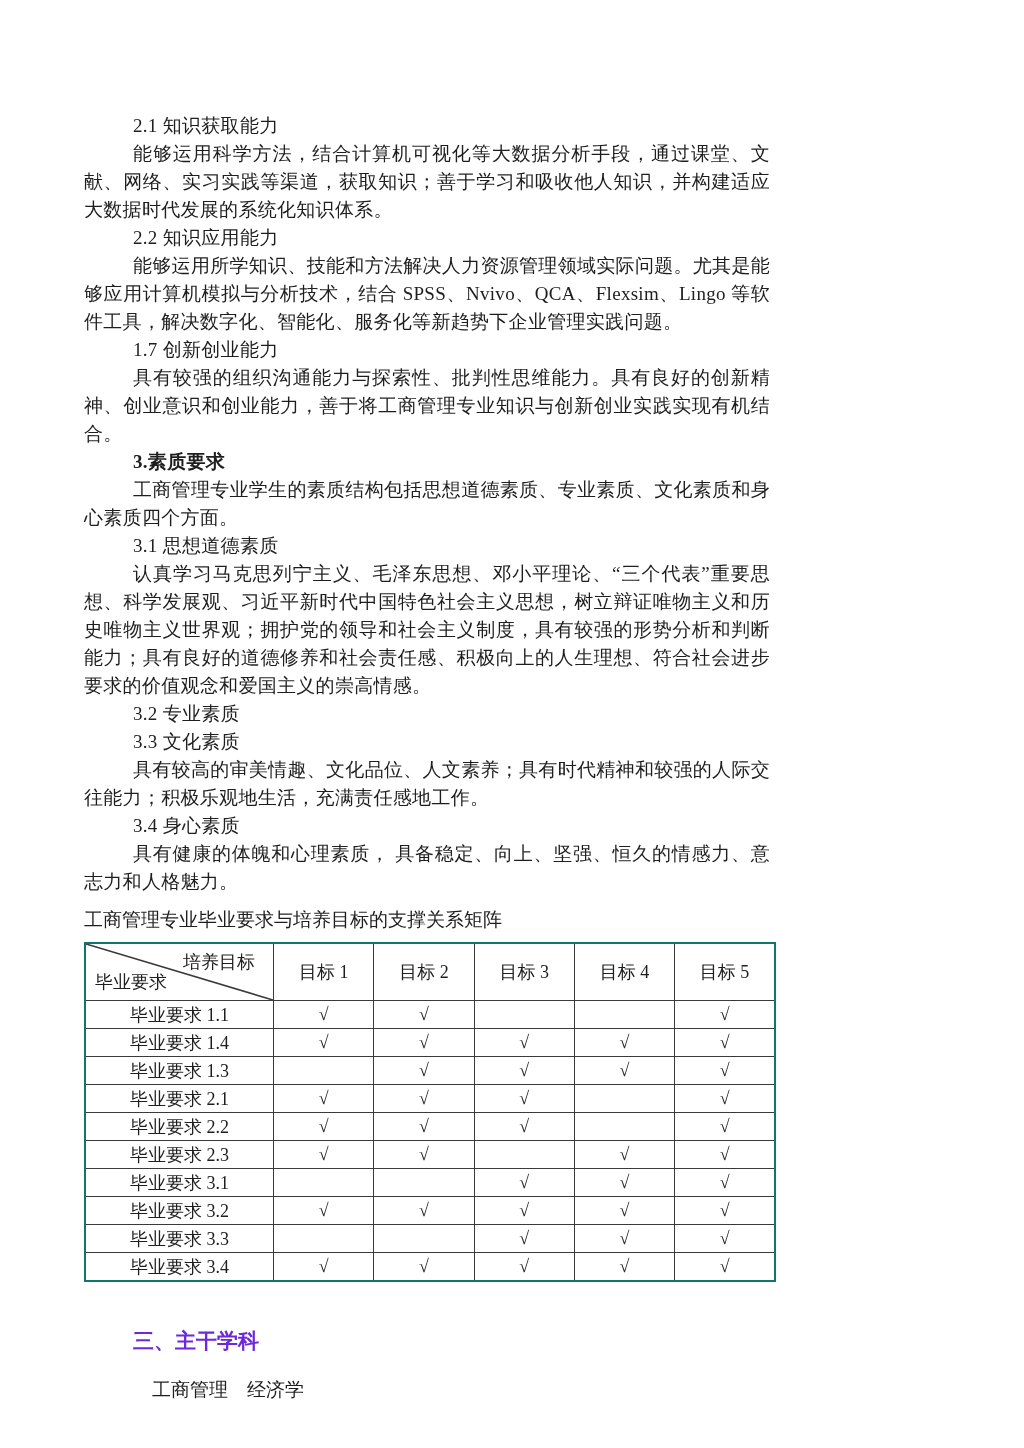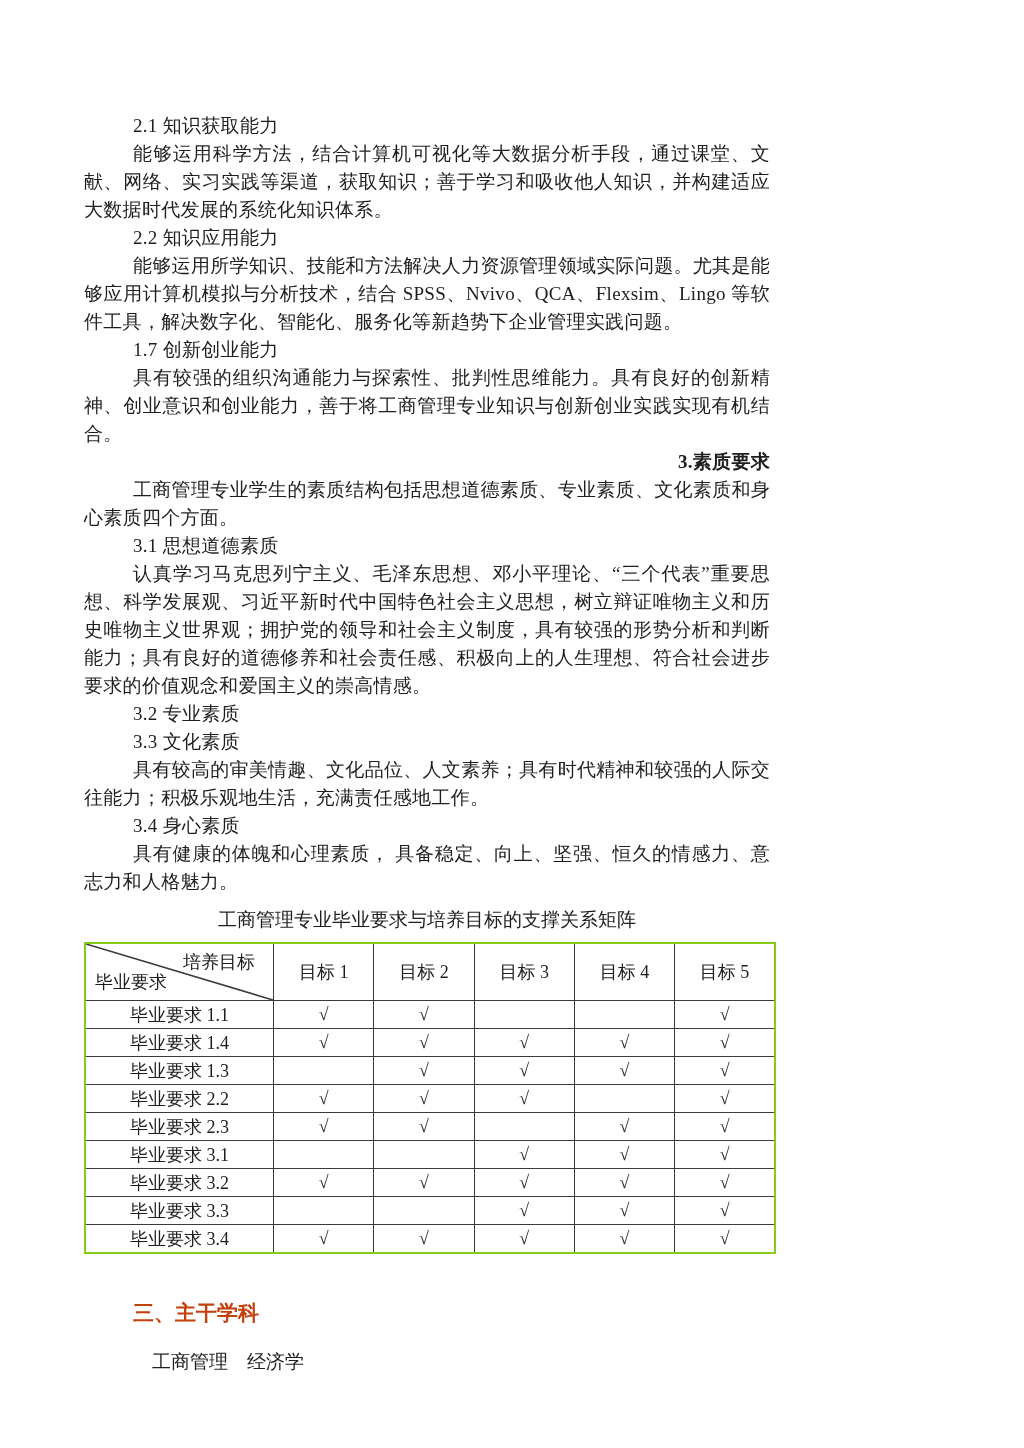--- a/index.html
+++ b/index.html
@@ -15,33 +15,32 @@
   }
   .para {
     margin:0;
     font-size:19px;
     line-height:28px;
     text-align:justify;
     text-indent:49px;
     letter-spacing:0.3px;
   }
   .para.heading { text-align:left; }
-  .para.bold-heading { font-weight:bold;text-align:right; }
+  .para.bold-heading { font-weight:bold; }
   .matrix-caption {
-    text-align:center;
     font-size:19px;
     line-height:28px;
     margin:10px 0 8px 0;
   }
   table.matrix {
     border-collapse:collapse;
     table-layout:fixed;
     width:692px;
     margin:0 auto;
-    border:2px solid #84cc16;
+    border:2px solid #0f766e;
   }
   table.matrix th, table.matrix td {
     border:1px solid #3a3a3a;
     font-size:18px;
     font-weight:normal;
     text-align:center;
     vertical-align:middle;
     padding:0;
     overflow:hidden;
   }
@@ -63,21 +62,21 @@
     font-size:18px;
   }
   .check { color:#2a2a2a; }
   .main-heading {
     margin:44px 0 0 0;
     font-family:Liberation Serif, serif;
     font-weight:bold;
     font-size:21px;
     line-height:30px;
     text-indent:49px;
-    color:#c2410c;
+    color:#6d28d9;
   }
   .disciplines {
     margin:20px 0 0 0;
     font-size:19px;
     line-height:28px;
     text-indent:68px;
   }
 </style>
 </head>
 <body>
@@ -153,20 +152,28 @@
         </tr>
         <tr>
           <td>毕业要求 1.3</td>
           <td class=""></td>
           <td class="check">√</td>
           <td class="check">√</td>
           <td class="check">√</td>
           <td class="check">√</td>
         </tr>
         <tr>
+          <td>毕业要求 2.1</td>
+          <td class="check">√</td>
+          <td class="check">√</td>
+          <td class="check">√</td>
+          <td class=""></td>
+          <td class="check">√</td>
+        </tr>
+        <tr>
           <td>毕业要求 2.2</td>
           <td class="check">√</td>
           <td class="check">√</td>
           <td class="check">√</td>
           <td class=""></td>
           <td class="check">√</td>
         </tr>
         <tr>
           <td>毕业要求 2.3</td>
           <td class="check">√</td>

